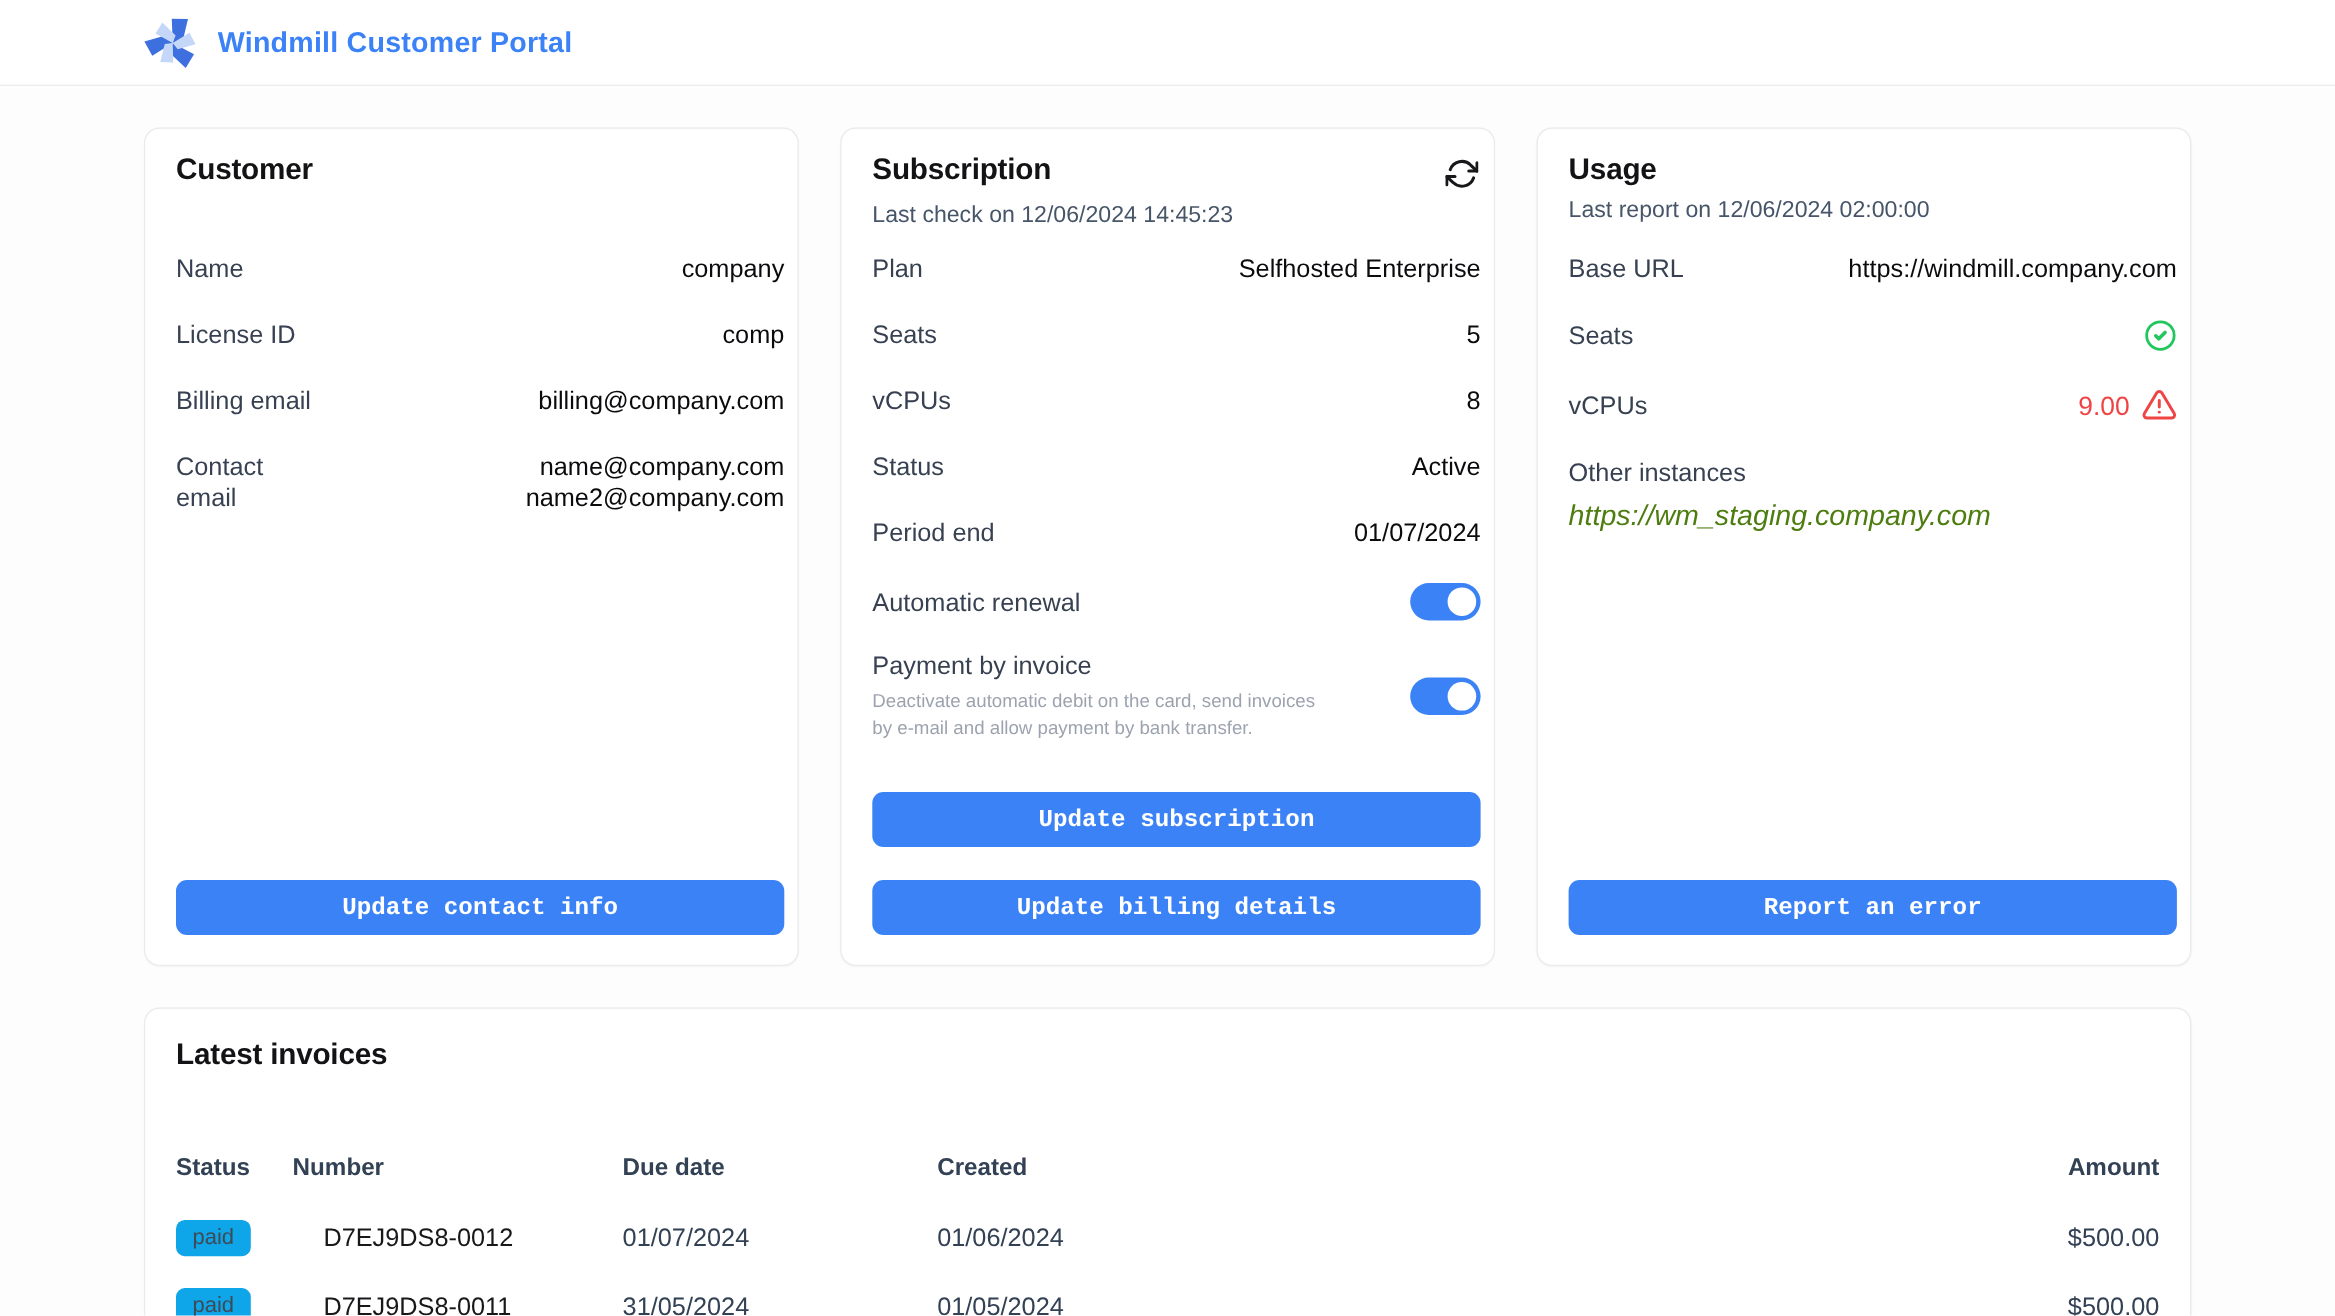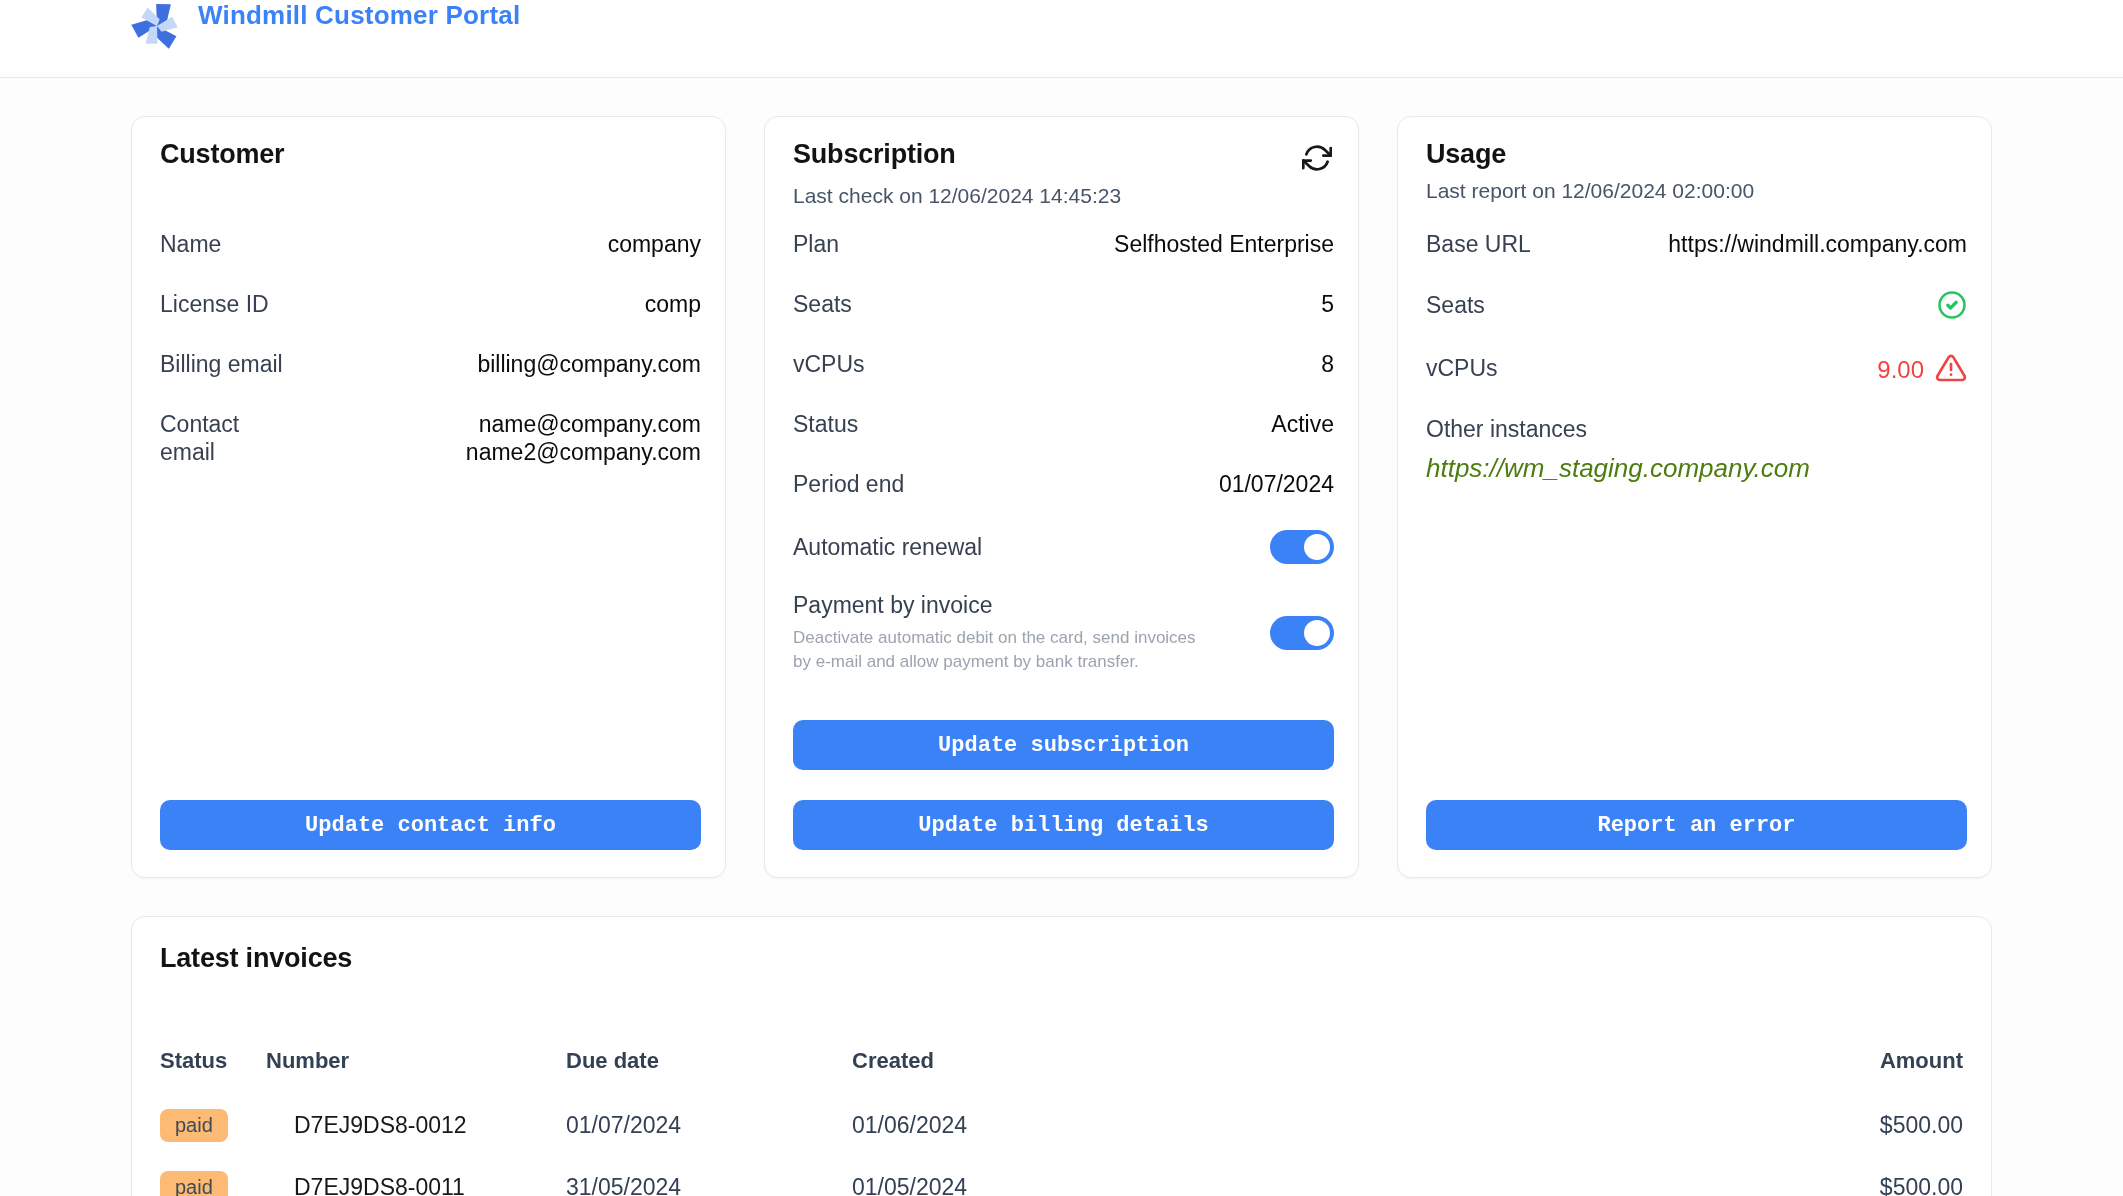--- a/index.html
+++ b/index.html
@@ -1,30 +1,30 @@
 <!DOCTYPE html>
 <html><head>
 <meta charset="utf-8">
 <style>
   * { margin:0; padding:0; box-sizing:border-box; }
   html,body { width:2123px; height:1196px; overflow:hidden; }
   body { background:#fdfdfd; font-family:"Liberation Sans", sans-serif; color:#131316; }
 
   
   .topbar { height:78px; background:#fff; border-bottom:1px solid #e8e9eb;
-            display:flex; align-items:flex-start; gap:15px; padding:0 131px; }
+            display:flex; align-items:center; gap:15px; padding:0 131px; }
   .brand-title { font-size:26px; font-weight:700; color:#3b82f6; letter-spacing:.2px; }
   .logo { width:52px; height:52px; display:block; }
 
   
   .main { padding:38px 131px 0 131px; }
   .cards { display:grid; grid-template-columns:repeat(3,1fr); gap:38px; }
   .card { background:#fff; border:1px solid #e8e9eb; border-radius:14px;
           box-shadow:0 1px 2px rgba(16,24,40,.04);
-          padding:22px 24px 27px 28px; height:762px; display:flex; flex-direction:column; }
+          padding:22px 12px 27px 28px; height:762px; display:flex; flex-direction:column; }
   .card-head { min-height:91px; }
   .card-title-row { display:flex; justify-content:space-between; align-items:flex-start; }
   .card-title { font-size:27px; font-weight:700; color:#131316; letter-spacing:-.2px; }
   .card-sub { margin-top:9px; font-size:21px; color:#475569; }
   .icon-btn { background:none; border:none; cursor:pointer; padding:2px; margin-top:2px; line-height:0; }
 
   
   .row { display:flex; justify-content:space-between; align-items:flex-start;
          margin-bottom:32px; font-size:23px; line-height:28px; }
   .row-label { color:#374151; }
@@ -58,21 +58,21 @@
               box-shadow:0 1px 2px rgba(16,24,40,.04); padding:26px 28px 60px 28px; min-height:400px; }
   .inv-title { font-size:27px; font-weight:700; color:#131316; letter-spacing:-.2px; margin-bottom:74px; }
   .inv-grid { display:grid; grid-template-columns:106px 300px 286px 1fr 200px; align-items:center; }
   .inv-header { font-size:22px; font-weight:600; color:#334155; margin-bottom:32px; }
   .inv-header .col-amount { text-align:right; }
   .inv-row { font-size:23px; margin-bottom:24px; min-height:38px; }
   .cell-number { color:#18181b;margin-left:28px; }
   .cell-date { color:#334155; }
   .cell-amount { color:#334155; text-align:right; }
   .badge { display:inline-block; font-size:20px; line-height:1; padding:6px 15px 7px;
-           border-radius:8px; background:#fdba74; color:#3f4a55; }
+           border-radius:8px; background:#0ea5e9; color:#3f4a55; }
 </style>
 </head>
 <body>
 
 <header class="topbar">
   <span>
     <svg class="logo" viewBox="0 0 48 48">
       <g>
         <path d="M24 24 L17 5 L30 1 L31.5 20 Z" fill="#3e6fde" transform="rotate(18 24 24)"></path>
         <path d="M24 24 L17 5 L30 1 L31.5 20 Z" fill="#3e6fde" transform="rotate(138 24 24)"></path>

